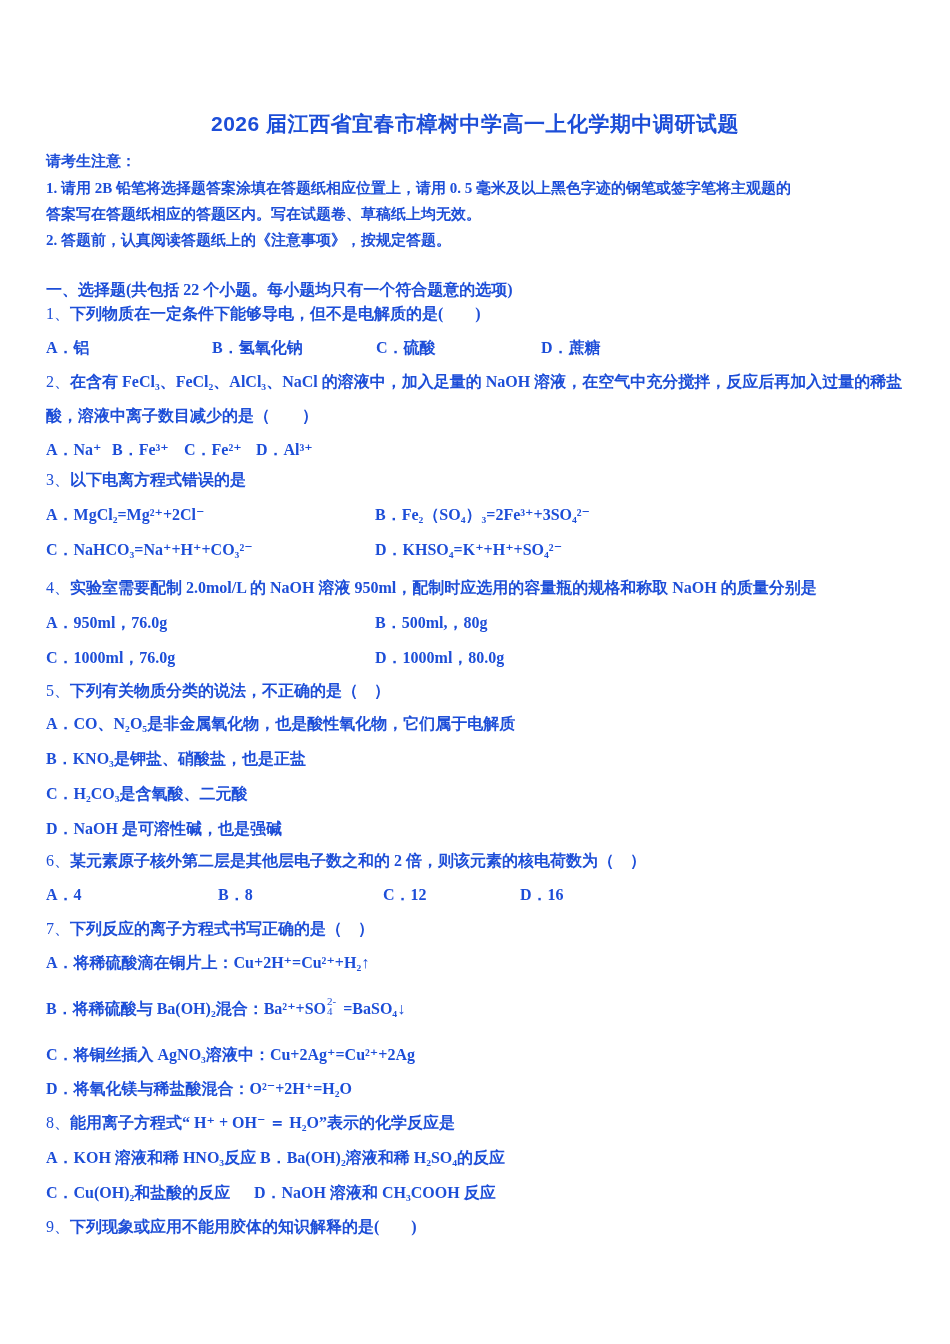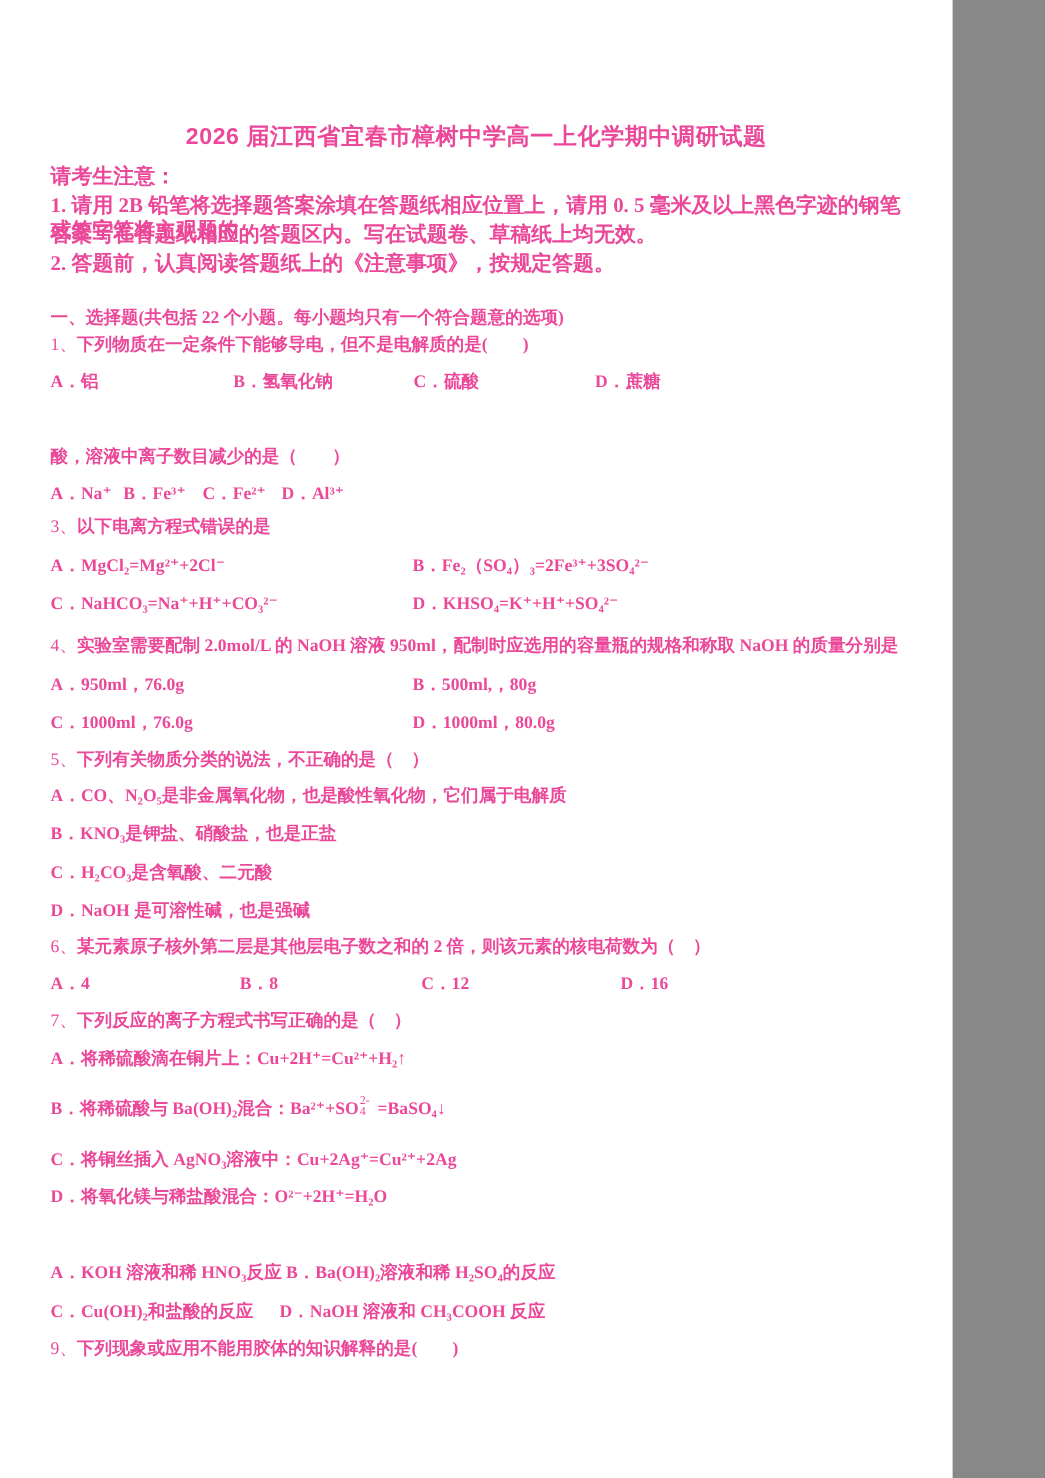--- a/index.html
+++ b/index.html
@@ -1,40 +1,40 @@
 <!DOCTYPE html>
 <html><head>
 <meta charset="utf-8">
 <style>
   html,body{margin:0;padding:0;background:#888;}
   .page{
     position:relative;
-    width:866px;height:1344px;
+    width:950px;height:1344px;
     background:#ffffff;
     font-family:"Liberation Serif","DejaVu Serif",serif;
-    color:#ec4899;
+    color:#1d4ed8;
     overflow:hidden;
   }
   .row{
     position:absolute;
     left:46px;right:40px;
     font-size:16px;line-height:22px;
     font-weight:700;
     white-space:pre-wrap;
   }
   .row.cols{left:0;right:0;height:24px;}
   .opt{position:absolute;top:0;white-space:pre;}
   .title{
     position:absolute;left:0;right:0;
     text-align:center;
     font-size:21px;font-weight:700;
     font-family:"Liberation Sans","DejaVu Sans",sans-serif;
     letter-spacing:0.5px;
   }
-  .notice{font-weight:600;font-size:19px;}
+  .notice{font-weight:600;font-size:15px;}
   .qnum{font-weight:400;}
   .stack{
     display:inline-flex;flex-direction:column;align-items:flex-start;
     font-size:11px;line-height:10px;font-weight:400;
     vertical-align:9px;margin:0 3px 0 1px;
   }
 </style>
 </head>
 <body>
 
@@ -50,20 +50,21 @@
   <div class="row" style="top:279px">一、选择题(共包括 22 个小题。每小题均只有一个符合题意的选项)</div>
 
   <div class="row" style="top:303px"><span class="qnum">1、</span><span>下列物质在一定条件下能够导电，但不是电解质的是(　　)</span></div>
   <div class="row cols" style="top:337px">
     <span class="opt" style="left:46px">A．铝</span>
     <span class="opt" style="left:212px">B．氢氧化钠</span>
     <span class="opt" style="left:376px">C．硫酸</span>
     <span class="opt" style="left:541px">D．蔗糖</span>
   </div>
 
+  <div class="row" style="top:371px"><span class="qnum">2、</span><span>在含有 FeCl₃、FeCl₂、AlCl₃、NaCl 的溶液中，加入足量的 NaOH 溶液，在空气中充分搅拌，反应后再加入过量的稀盐</span></div>
   <div class="row" style="top:405px">酸，溶液中离子数目减少的是（　　）</div>
   <div class="row cols" style="top:439px">
     <span class="opt" style="left:46px">A．Na⁺</span>
     <span class="opt" style="left:112px">B．Fe³⁺</span>
     <span class="opt" style="left:184px">C．Fe²⁺</span>
     <span class="opt" style="left:256px">D．Al³⁺</span>
   </div>
 
   <div class="row" style="top:469px"><span class="qnum">3、</span><span>以下电离方程式错误的是</span></div>
   <div class="row cols" style="top:504px">
@@ -89,29 +90,30 @@
   <div class="row" style="top:748px">B．KNO₃是钾盐、硝酸盐，也是正盐</div>
   <div class="row" style="top:713px">A．CO、N₂O₅是非金属氧化物，也是酸性氧化物，它们属于电解质</div>
   <div class="row" style="top:818px">D．NaOH 是可溶性碱，也是强碱</div>
   <div class="row" style="top:783px">C．H₂CO₃是含氧酸、二元酸</div>
 
   <div class="row" style="top:850px"><span class="qnum">6、</span><span>某元素原子核外第二层是其他层电子数之和的 2 倍，则该元素的核电荷数为（　）</span></div>
   <div class="row cols" style="top:884px">
     <span class="opt" style="left:46px">A．4</span>
     <span class="opt" style="left:218px">B．8</span>
     <span class="opt" style="left:383px">C．12</span>
-    <span class="opt" style="left:564px">D．16</span>
+    <span class="opt" style="left:520px">D．16</span>
   </div>
 
   <div class="row" style="top:918px"><span class="qnum">7、</span><span>下列反应的离子方程式书写正确的是（　）</span></div>
   <div class="row" style="top:952px">A．将稀硫酸滴在铜片上：Cu+2H⁺=Cu²⁺+H₂↑</div>
   <div class="row" style="top:996px"><span>B．将稀硫酸与 Ba(OH)₂混合：Ba²⁺+SO</span><span class="stack"><span>2-</span><span>4</span></span><span> =BaSO₄↓</span></div>
   <div class="row" style="top:1044px">C．将铜丝插入 AgNO₃溶液中：Cu+2Ag⁺=Cu²⁺+2Ag</div>
   <div class="row" style="top:1078px">D．将氧化镁与稀盐酸混合：O²⁻+2H⁺=H₂O</div>
 
+  <div class="row" style="top:1112px"><span class="qnum">8、</span><span>能用离子方程式“ H⁺ + OH⁻ ＝ H₂O”表示的化学反应是</span></div>
   <div class="row cols" style="top:1182px">
     <span class="opt" style="left:46px">C．Cu(OH)₂和盐酸的反应</span>
     <span class="opt" style="left:254px">D．NaOH 溶液和 CH₃COOH 反应</span>
   </div>
   <div class="row cols" style="top:1147px">
     <span class="opt" style="left:46px">A．KOH 溶液和稀 HNO₃反应</span>
     <span class="opt" style="left:260px">B．Ba(OH)₂溶液和稀 H₂SO₄的反应</span>
   </div>
 
   <div class="row" style="top:1216px"><span class="qnum">9、</span><span>下列现象或应用不能用胶体的知识解释的是(　　)</span></div>

